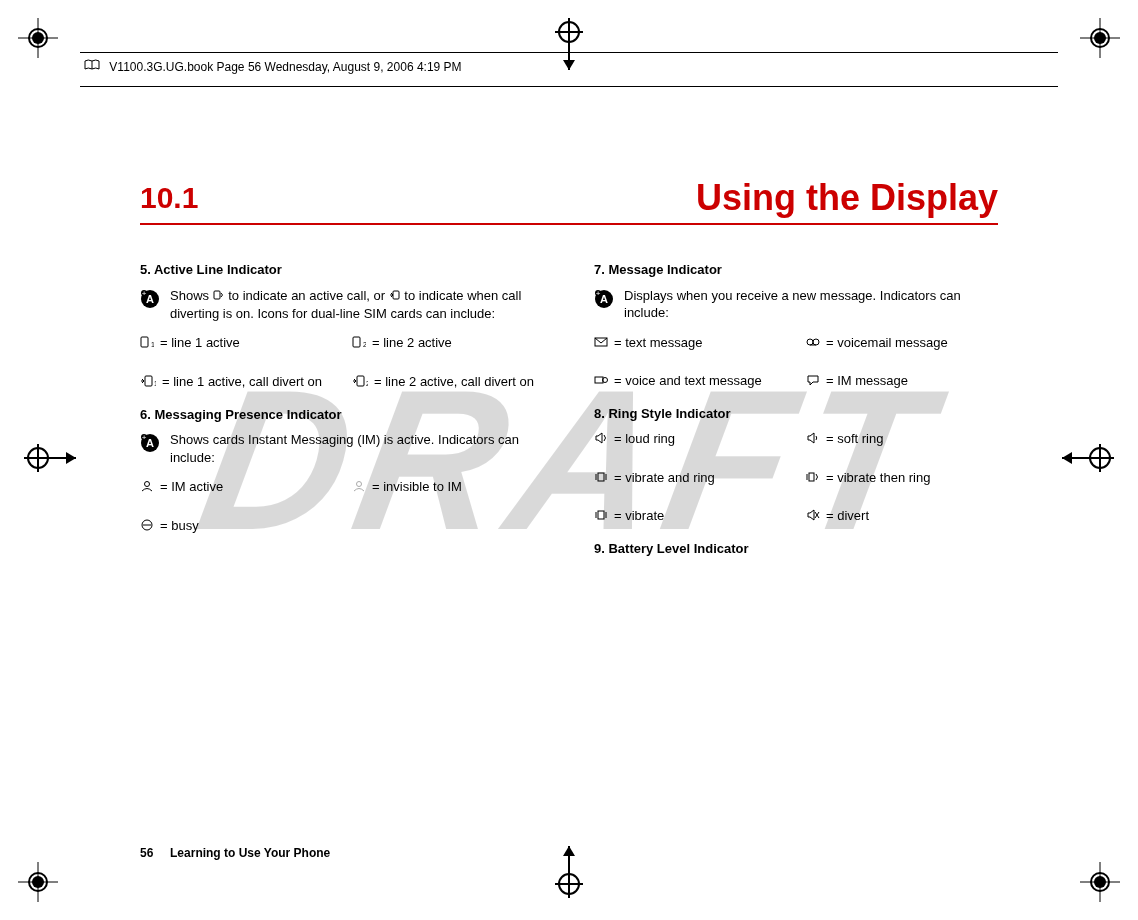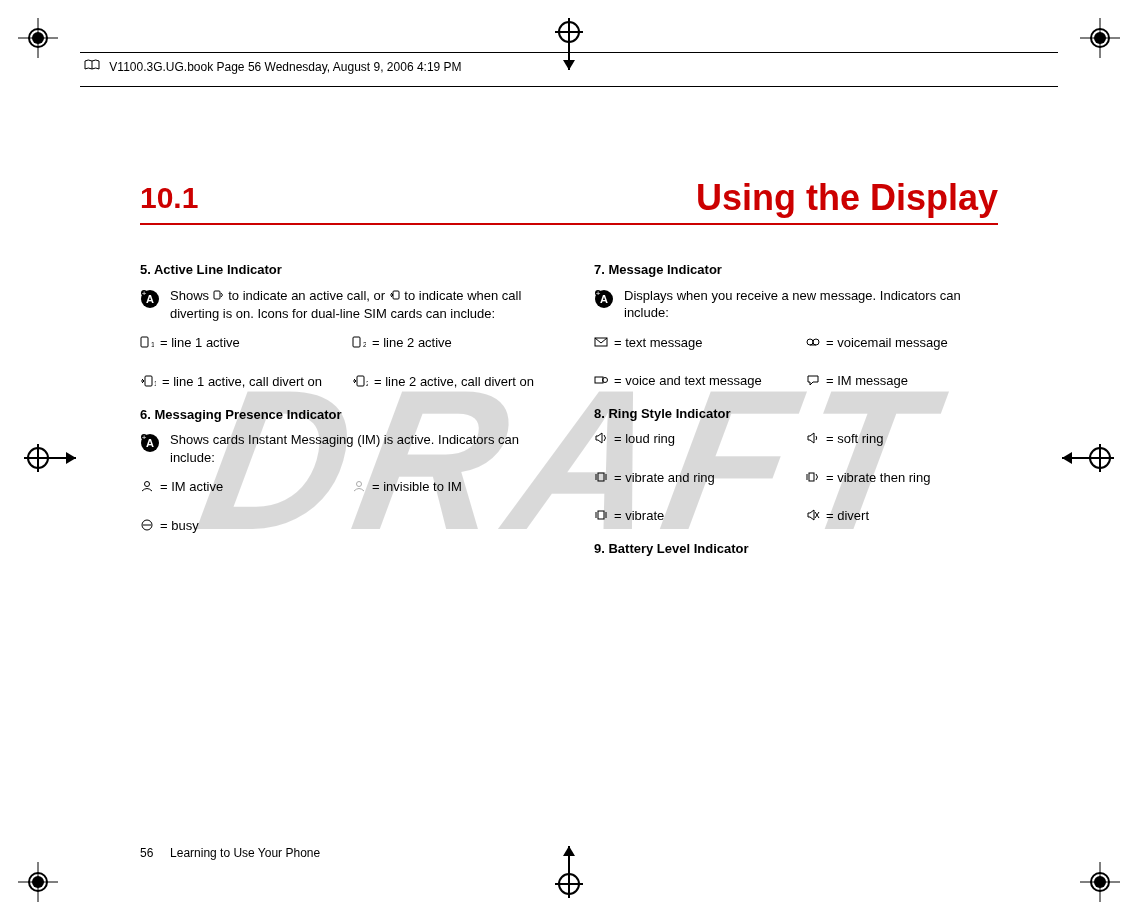--- a/index.html
+++ b/index.html
@@ -124,21 +124,21 @@
   }
   .def-item { display: flex; align-items: flex-start; gap: 6px; }
   .def-item .ic { flex: 0 0 auto; margin-top: 1px; }
   .def-item .tx { flex: 1; }
 
   .footer {
     position: absolute;
     left: 60px;
     bottom: 8px;
     font-size: 12px;
-    font-weight: normal;
+    font-weight: bold;
   }
 
   .bold { font-weight: bold; }
   .inline-icon { display:inline-block; vertical-align:middle; }
 
 </style>
 </head>
 <body>
 
 <div class="watermark">DRAFT</div>

